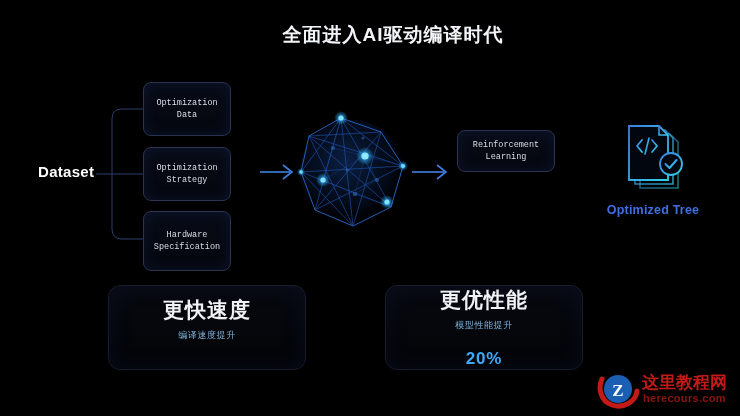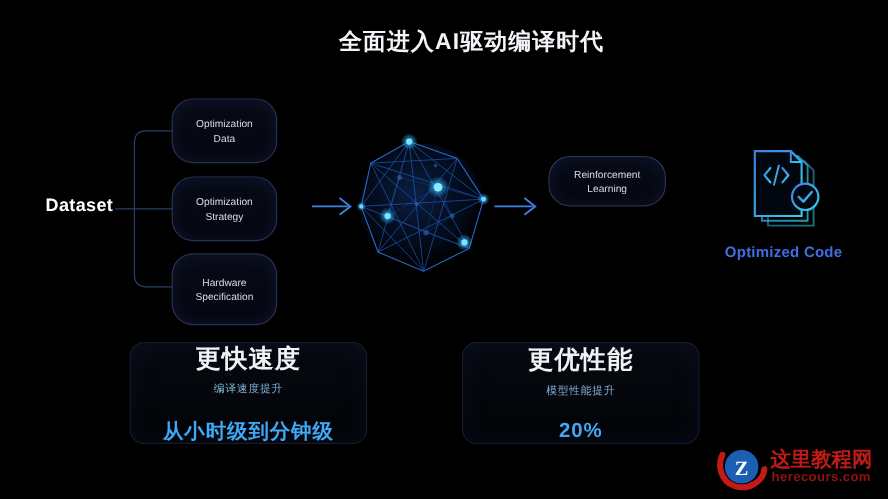--- a/index.html
+++ b/index.html
@@ -39,32 +39,33 @@
     font-size: 15px;
     font-weight: 700;
     color: #ffffff;
     letter-spacing: .3px;
   }
 
   
   .nodebox {
     position: absolute;
     border: 1px solid #2a3350;
-    border-radius: 18px;
+    border-radius: 8px;
     background: linear-gradient(180deg, #080b16 0%, #05070f 100%);
     box-shadow: inset 0 0 14px rgba(30,50,110,.28);
     display: flex;
     align-items: center;
     justify-content: center;
     text-align: center;
     color: #d8dde8;
     font-size: 8.5px;
     line-height: 1.45;
     padding: 0 6px;
     box-sizing: border-box;
+    font-family: Liberation Mono, monospace;
   }
   .nodebox span { display: block; }
 
   #box-opt-data      { left: 143px; top: 82px;  width: 88px; height: 54px; }
   #box-opt-strategy  { left: 143px; top: 147px; width: 88px; height: 54px; }
   #box-hardware      { left: 143px; top: 211px; width: 88px; height: 60px; }
 
   #box-rl   { left: 457px; top: 130px; width: 98px; height: 42px; }
   #box-mcts { left: 457px; top: 178px; width: 98px; height: 42px; }
 
@@ -336,26 +337,25 @@
     <g stroke="url(#iconGrad)" stroke-width="1.5" stroke-linecap="round">
       <line x1="17" y1="38" x2="22" y2="38"></line>
       <line x1="17" y1="44" x2="40" y2="44"></line>
       <line x1="17" y1="50" x2="40" y2="50"></line>
     </g>
 
     <circle cx="53" cy="42" r="11" fill="#02060f" stroke="url(#iconGrad)" stroke-width="1.8"></circle>
     <polyline points="47.5,42 51.5,46 58.5,38" fill="none" stroke="url(#iconGrad)" stroke-width="2" stroke-linecap="round" stroke-linejoin="round"></polyline>
   </svg>
 
-  <div id="optimized-code-label">Optimized Code</div>
+  <div id="optimized-code-label">Optimized Tree</div>
 
   <div class="statcard" id="card-speed">
     <div class="stat-heading">更快速度</div>
     <div class="stat-sub">编译速度提升</div>
-    <div class="stat-value">从小时级到分钟级</div>
   </div>
 
   <div class="statcard" id="card-perf">
     <div class="stat-heading">更优性能</div>
     <div class="stat-sub">模型性能提升</div>
     <div class="stat-value">20%</div>
   </div>
 
   <div id="watermark">
     <svg id="wm-logo" viewBox="0 0 45 42">

